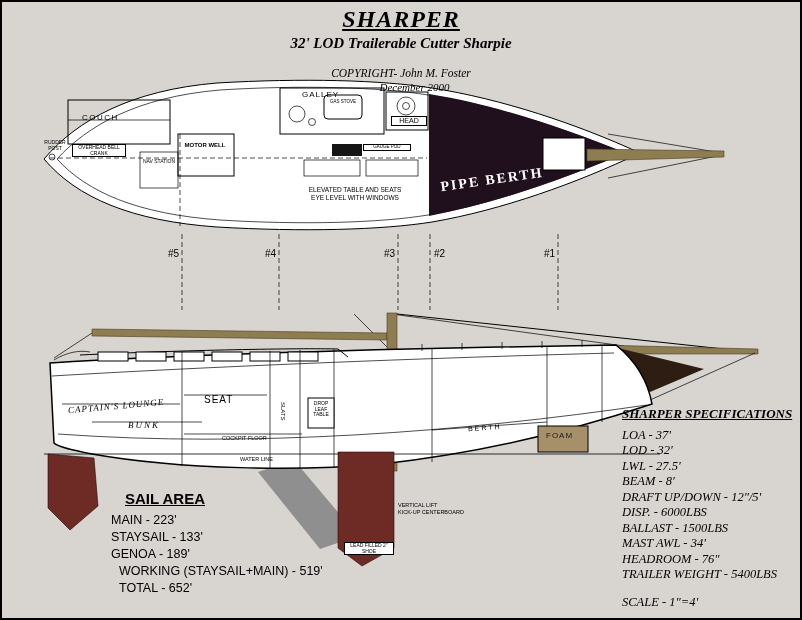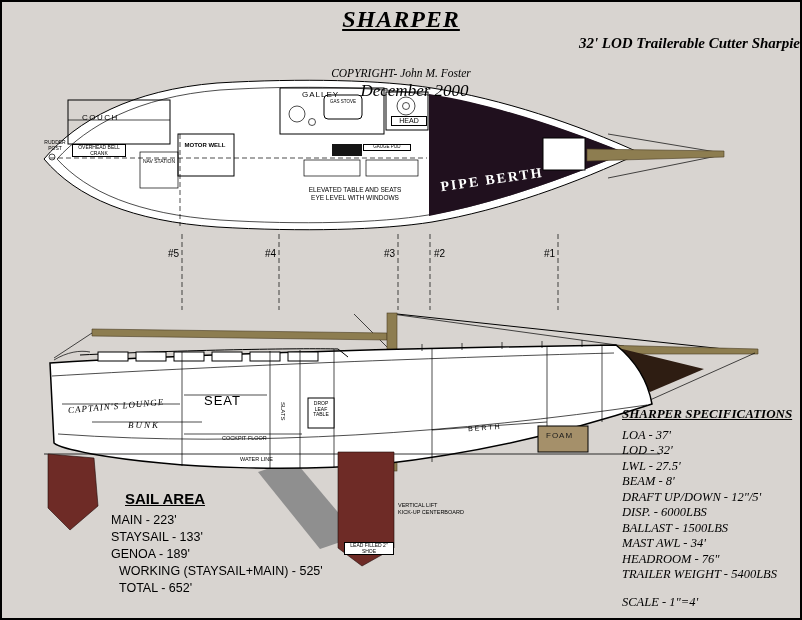--- a/index.html
+++ b/index.html
@@ -33,23 +33,23 @@
   .serif{font-family:"Liberation Serif",serif;}
   .it{font-style:italic;}
   .b{font-weight:bold;}
   .ctr{text-align:center;}
   .boxed{background:#fff;border:1px solid #000;padding:0 1px;}
 
   .titleblock{position:absolute;left:0;right:0;top:4px;text-align:center;}
   .title-main{font-family:"Liberation Serif",serif;font-style:italic;font-weight:bold;
     font-size:24px;letter-spacing:1px;text-decoration:underline;}
   .title-sub{font-family:"Liberation Serif",serif;font-style:italic;font-weight:bold;
-    font-size:15px;margin-top:2px;text-align:right;}
+    font-size:15px;margin-top:2px;}
   .title-copy{font-family:"Liberation Serif",serif;font-style:italic;font-size:11.5px;margin-top:15px;}
-  .title-date{font-family:"Liberation Serif",serif;font-style:italic;font-size:17px;margin-top:2px;padding-left:27px;}
+  .title-date{font-family:"Liberation Serif",serif;font-style:italic;font-size:11px;margin-top:2px;padding-left:27px;}
 
   .station{position:absolute;top:246px;font-size:10px;}
 
   .sail{position:absolute;left:96px;top:488px;width:230px;font-size:12.5px;line-height:17px;margin-left:13px;}
   .sail .hd{font-size:15px;font-weight:bold;text-decoration:underline;margin:0 0 5px 14px;}
   .sail .ind{margin-left:8px;}
 
   .specs{position:absolute;left:620px;top:404px;width:178px;
     font-family:"Liberation Serif",serif;font-style:italic;font-size:12.5px;line-height:15.5px;}
   .specs .hd{font-size:13px;font-weight:bold;text-decoration:underline;margin-bottom:6px;}
@@ -181,37 +181,37 @@
   <div class="lbl ctr serif b" style="left:428px;top:170px;width:124px;font-size:14px;letter-spacing:2px;color:#fff;transform:rotate(-8deg);">PIPE BERTH</div>
 
   <div class="station" style="left:166px;">#5</div>
   <div class="station" style="left:263px;">#4</div>
   <div class="station" style="left:382px;">#3</div>
   <div class="station" style="left:432px;">#2</div>
   <div class="station" style="left:542px;">#1</div>
 
   <div class="lbl serif it" style="left:66px;top:400px;font-size:9px;letter-spacing:1px;transform:rotate(-5deg);">CAPTAIN'S LOUNGE</div>
   <div class="lbl serif it" style="left:126px;top:419px;font-size:9px;letter-spacing:2px;">BUNK</div>
-  <div class="lbl" style="left:202px;top:392px;font-size:13px;letter-spacing:1px;">SEAT</div>
+  <div class="lbl" style="left:202px;top:392px;font-size:10px;letter-spacing:1px;">SEAT</div>
   <div class="lbl" style="left:284px;top:400px;font-size:6px;transform:rotate(90deg);transform-origin:left top;">SLATS</div>
   <div class="lbl wrap ctr" style="left:307px;top:399px;width:24px;font-size:5px;">DROP LEAF TABLE</div>
   <div class="lbl" style="left:220px;top:433px;font-size:5.5px;">COCKPIT FLOOR</div>
   <div class="lbl" style="left:238px;top:454px;font-size:5.5px;">WATER LINE</div>
   <div class="lbl" style="left:466px;top:422px;font-size:7px;letter-spacing:2px;transform:rotate(-4deg);">BERTH</div>
   <div class="lbl" style="left:544px;top:430px;font-size:8px;letter-spacing:1px;color:#1a1a1a;">FOAM</div>
   <div class="lbl" style="left:396px;top:500px;font-size:5.5px;">VERTICAL LIFT</div>
   <div class="lbl" style="left:396px;top:507px;font-size:5.5px;">KICK-UP CENTERBOARD</div>
   <div class="lbl wrap ctr boxed" style="left:342px;top:540px;width:46px;font-size:5px;">LEAD FILLED 2" SHOE</div>
 
   <div class="sail">
     <div class="hd">SAIL AREA</div>
     <div>MAIN - 223'</div>
     <div>STAYSAIL - 133'</div>
     <div>GENOA - 189'</div>
-    <div class="ind">WORKING (STAYSAIL+MAIN) - 525'</div>
+    <div class="ind">WORKING (STAYSAIL+MAIN) - 519'</div>
     <div class="ind">TOTAL - 652'</div>
   </div>
 
   <div class="specs">
     <div class="hd">SHARPER SPECIFICATIONS</div>
     <div>LOA - 37'</div>
     <div>LOD - 32'</div>
     <div>LWL - 27.5'</div>
     <div>BEAM - 8'</div>
     <div>DRAFT UP/DOWN - 12"/5'</div>

